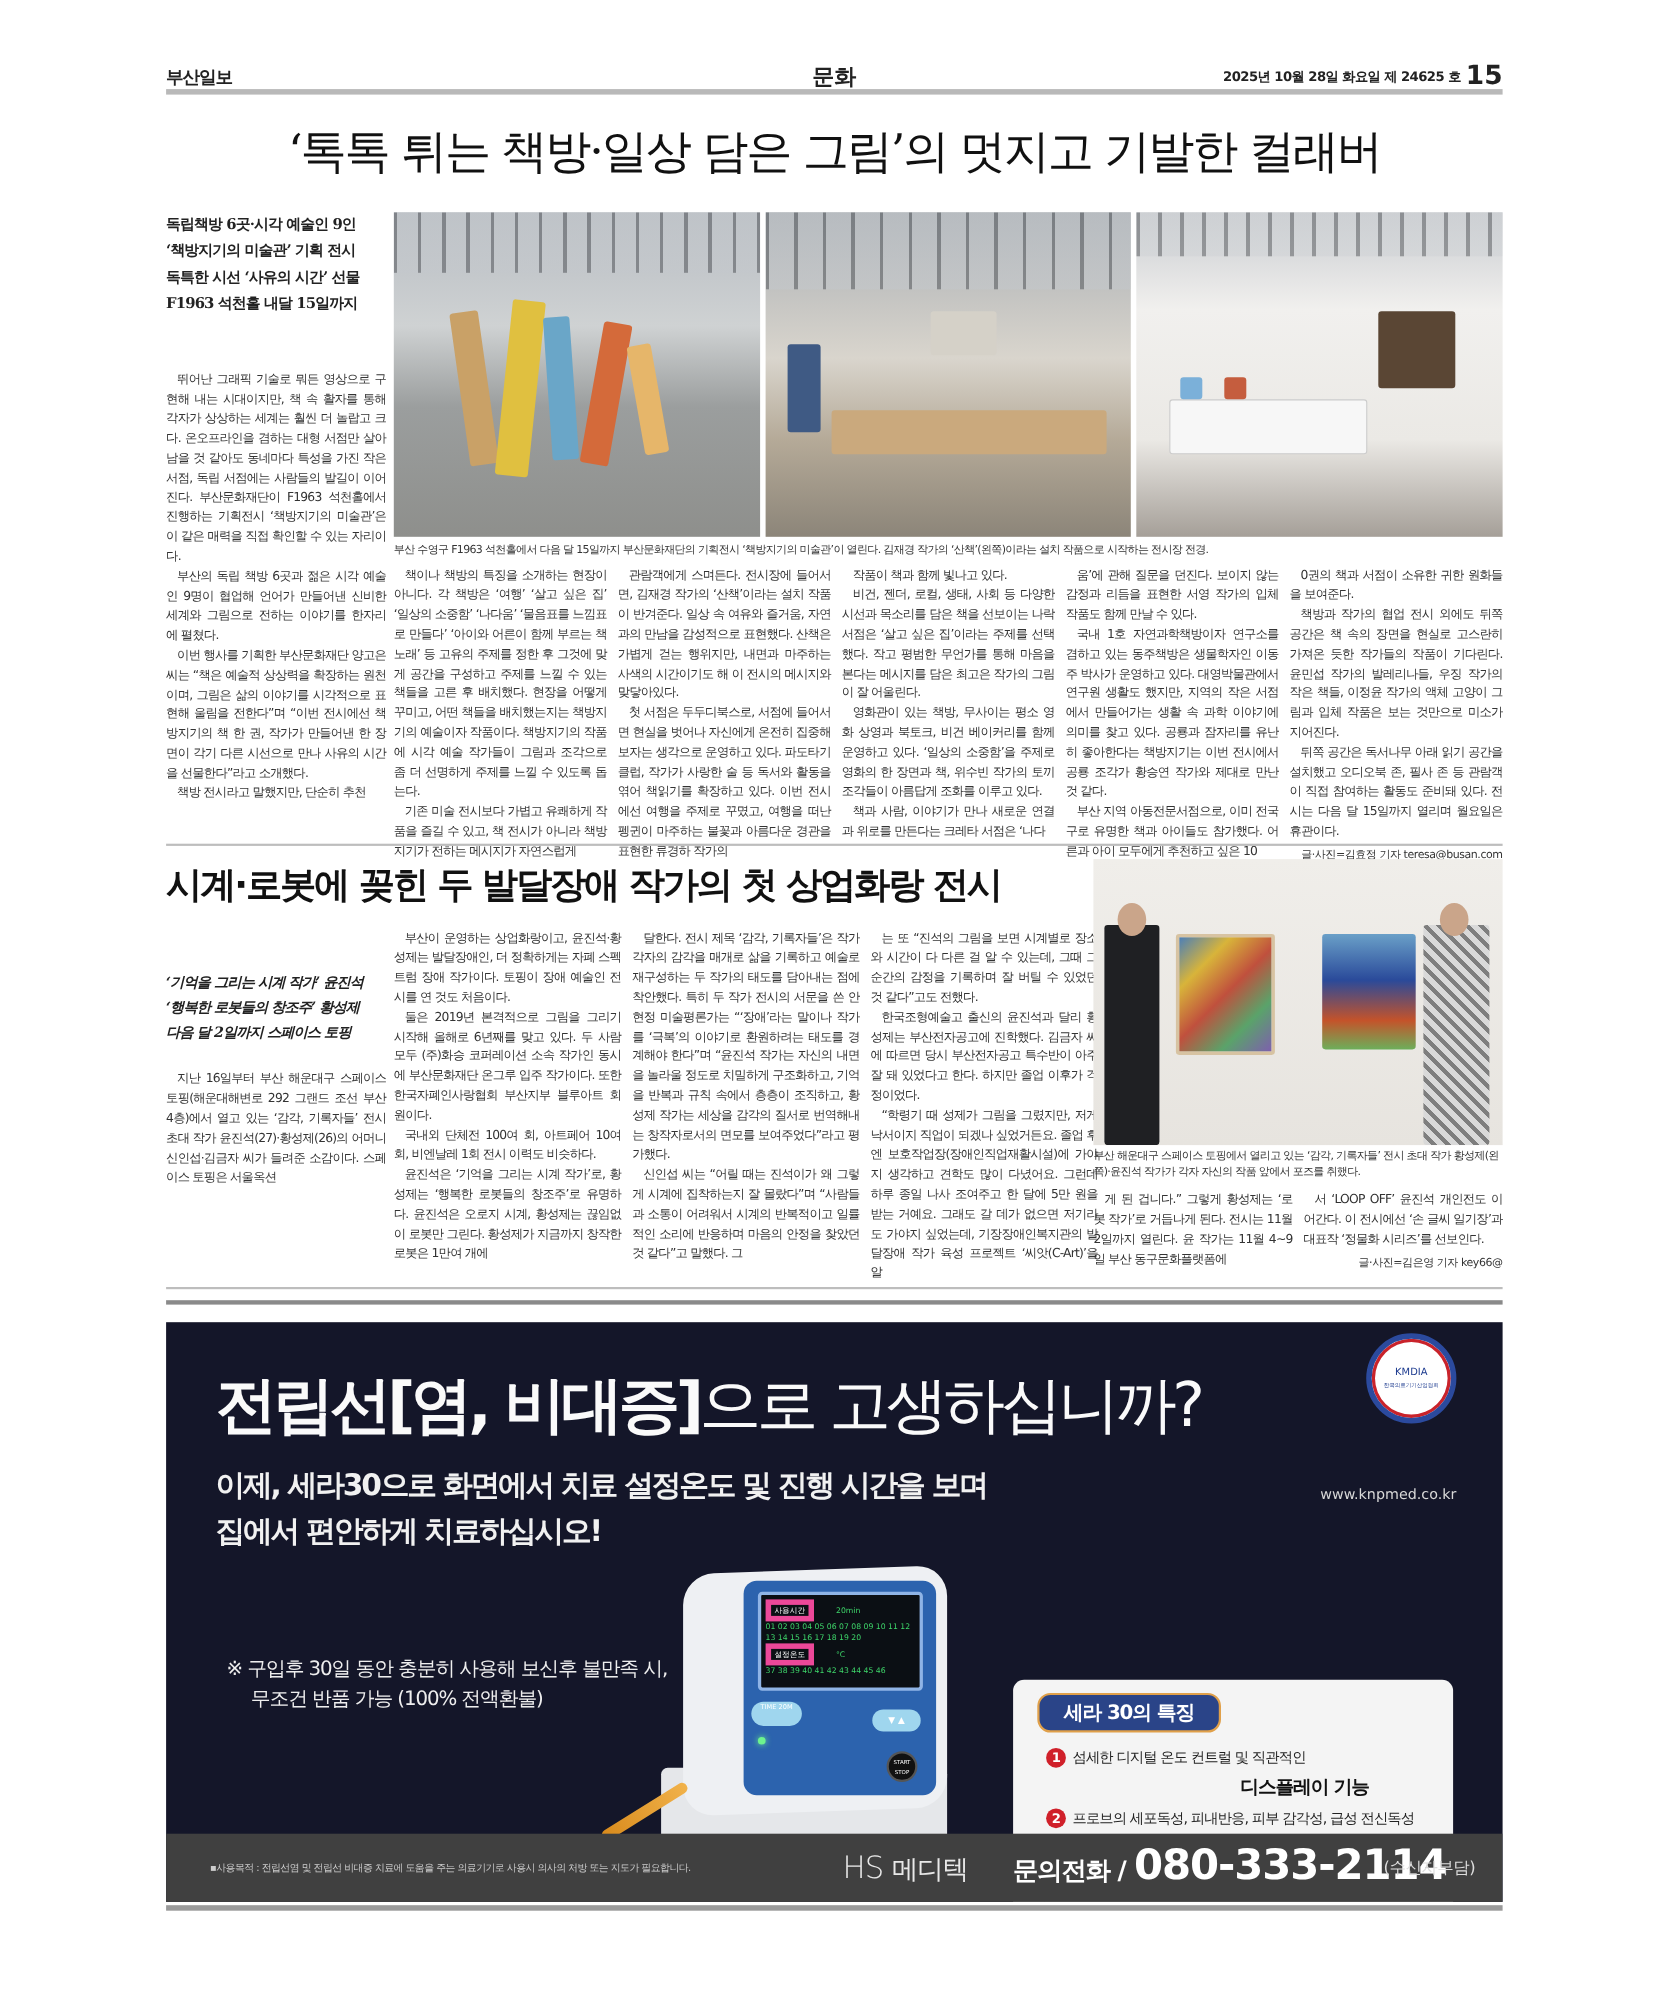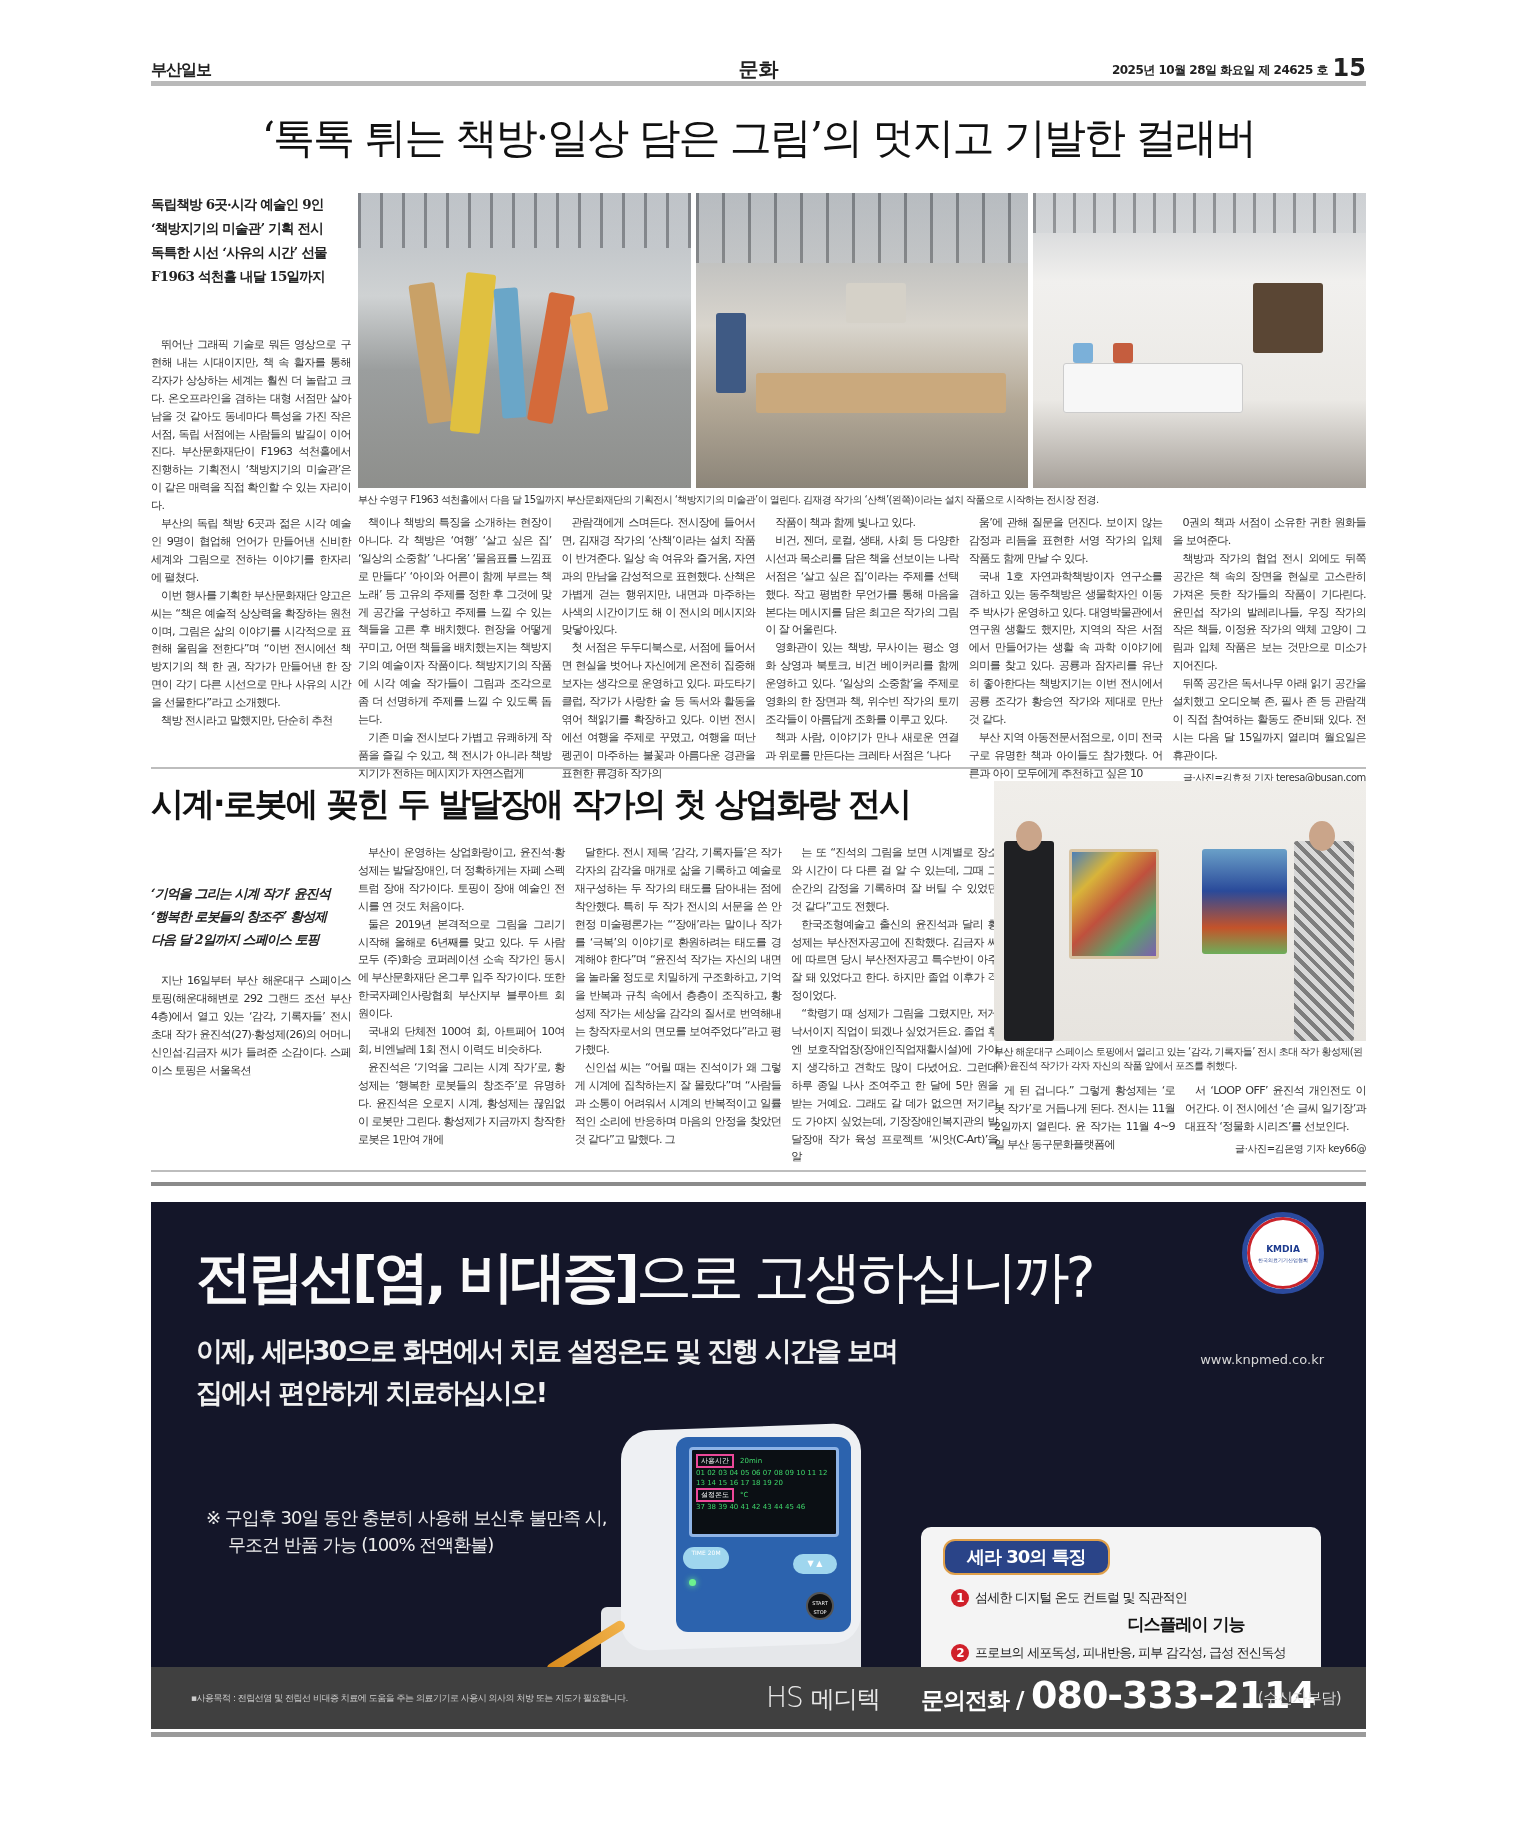--- a/index.html
+++ b/index.html
@@ -65,33 +65,33 @@
 
   
   .ad { position: absolute; top: 1150px; left: 0; width: 1215px; height: 527px; background: #141629; color: #fff; overflow: hidden; }
   .ad-headline { position: absolute; left: 45px; top: 38px; font-size: 56px; font-weight: bold; letter-spacing: -4px; color: #fafafa; }
   .ad-headline .light { font-weight: normal; }
   .ad-sub { position: absolute; left: 45px; top: 128px; font-size: 27px; font-weight: bold; letter-spacing: -2px; line-height: 42px; color: #f1f1f1; }
   .ad-sub .em { font-weight: 900; }
   .ad-url { position: absolute; right: 42px; top: 150px; font-size: 13px; color: #d8d8d8; }
   .ad-seal { position: absolute; right: 42px; top: 10px; width: 82px; height: 82px; border-radius: 50%; background: #fff;
     border: 5px solid #2b4a9e; box-shadow: inset 0 0 0 3px #c9232b; display: flex; flex-direction: column; align-items: center; justify-content: center; }
-  .ad-seal .s1 { font-size: 9px; font-weight: bold; color: #1d3b8f; }
+  .ad-seal .s1 { font-size: 9px; font-weight: normal; color: #1d3b8f; }
   .ad-seal .s2 { font-size: 5px; color: #1d3b8f; margin-top: 3px; }
   .ad-note { position: absolute; left: 55px; top: 302px; font-size: 18px; letter-spacing: -1px; line-height: 27px; color: #eee; }
   .ad-model { position: absolute; left: 60px; top: 463px; font-size: 18px; color: #fff; letter-spacing: -1px; }
   .ad-cert { position: absolute; left: 128px; top: 492px; font-size: 12px; color: #ddd; letter-spacing: -0.6px; }
   .ad-branch { position: absolute; left: 128px; top: 512px; font-size: 12px; color: #ddd; letter-spacing: -0.6px; }
 
   .device { position: absolute; left: 430px; top: 225px; width: 300px; height: 300px; }
   .device .body { position: absolute; left: 40px; top: 0; width: 240px; height: 220px; background: #eef0f3; border-radius: 28px; transform: skewY(-2deg); }
   .device .panel { position: absolute; left: 95px; top: 10px; width: 175px; height: 195px; background: #2c63ae; border-radius: 12px; }
   .device .screen { position: absolute; left: 108px; top: 20px; width: 150px; height: 90px; background: #0b0f14; border: 3px solid #8fb4e6; border-radius: 4px;
     font-size: 7px; color: #3ed66a; padding: 4px; line-height: 10px; }
-  .device .screen .tag { display:inline-block; border:2px solid #ec4899; color:#fff; padding:0 3px; font-size:7px; margin-right:6px; }
+  .device .screen .tag { display:inline-block; border:5px solid #ec4899; color:#fff; padding:0 3px; font-size:7px; margin-right:20px; }
   .device .btn-time { position: absolute; left: 102px; top: 120px; width: 46px; height: 22px; background: #9fd6ee; border-radius: 11px; font-size: 6px; color: #fff; text-align: center; line-height: 11px; }
   .device .btn-temp { position: absolute; left: 212px; top: 127px; width: 44px; height: 20px; background: #9fd6ee; border-radius: 10px; font-size: 8px; color: #fff; text-align: center; line-height: 20px; }
   .device .btn-start { position: absolute; left: 225px; top: 165px; width: 28px; height: 28px; background: #111; border-radius: 50%; border: 2px solid #555; font-size: 5px; color:#fff; text-align:center; line-height: 9px; padding-top: 5px; }
   .device .led { position: absolute; left: 108px; top: 152px; width: 7px; height: 7px; border-radius: 50%; background: #6df38e; box-shadow: 0 0 6px #6df38e; }
   .device .stand { position: absolute; left: 20px; top: 180px; width: 260px; height: 90px; background: #e5e7ea; border-radius: 6px; }
   .probe { position: absolute; left: 390px; top: 440px; width: 90px; height: 10px; background: linear-gradient(90deg,#d88a1c,#f1b24a); border-radius: 5px; transform: rotate(-32deg); }
 
   .feature-box { position: absolute; left: 770px; top: 325px; width: 400px; height: 250px; background: #f4f4f4; border-radius: 10px; color: #222; }
   .feature-title { position: absolute; left: 22px; top: 12px; padding: 4px 22px; background: #2a4488; border: 2px solid #e0a04a; border-radius: 12px;
     font-size: 18px; font-weight: bold; color: #fff; letter-spacing: -1px; }

